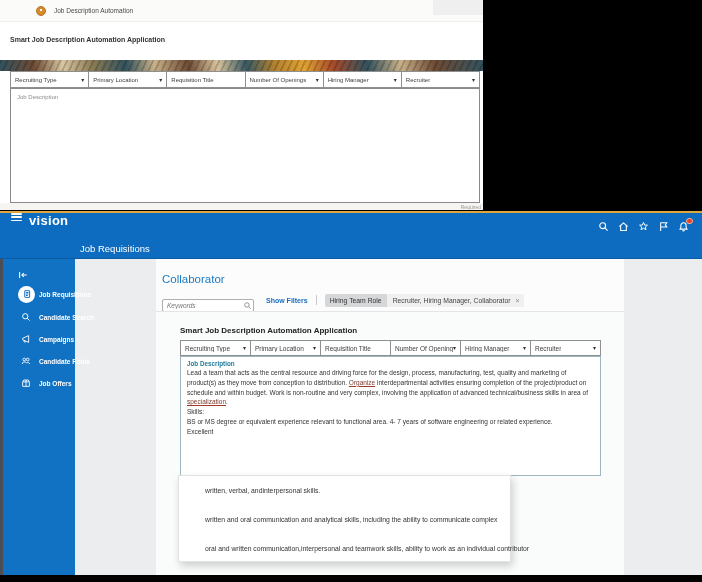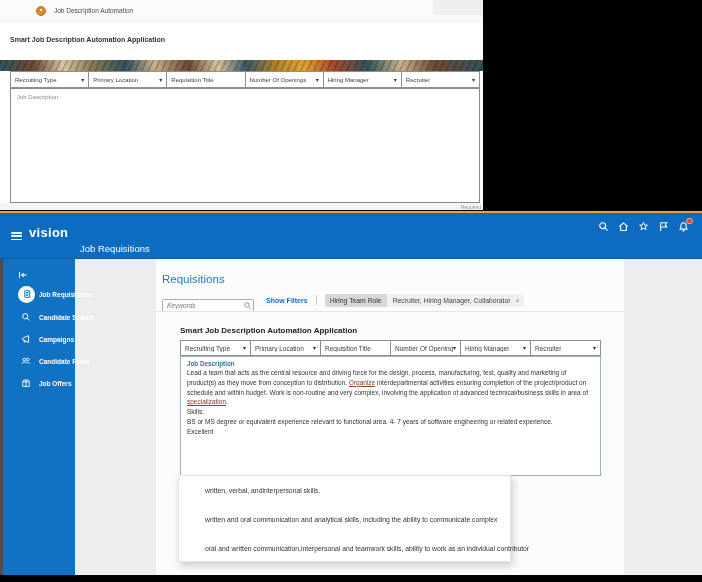--- a/index.html
+++ b/index.html
@@ -34,21 +34,21 @@
            display:flex; align-items:center; justify-content:space-between; padding:0 4px; min-width:0; }
   .field:first-child { border-left-width:1px; }
   .field .flabel { font-size:6px; color:#3d3d3d; white-space:nowrap; overflow:hidden; }
   .caret { font-size:6px; color:#333; line-height:1; }
   .caret::after { content:"▾"; }
 
   
   .main { position:absolute; left:0; top:211px; width:702px; height:364px; background:#ecedef; }
   .main-goldline { position:absolute; left:0; top:0; width:702px; height:2px; background:#dfa63e; }
   .main-header { position:absolute; left:0; top:2px; width:702px; height:27px; background:#0d6cc0;
-                 display:flex; align-items:flex-end; }
+                 display:flex; align-items:flex-start; }
   .hamburger { width:11px; height:8px; margin-left:11px; display:flex; flex-direction:column;
                justify-content:space-between; cursor:pointer; }
   .hamburger span { display:block; height:1.5px; background:#fff; border-radius:1px; }
   .brand { color:#fff; font-size:13px; font-weight:600; letter-spacing:.3px; margin-left:7px; }
   .header-icons { position:absolute; right:12px; top:0; height:27px; display:flex; align-items:center; gap:7px; }
   .hicon { width:13px; height:13px; position:relative; cursor:pointer; }
   .hicon svg { width:13px; height:13px; display:block; }
   .badge { position:absolute; right:-3px; top:-2px; width:7px; height:6px; border-radius:3px;
            background:#e8402a; border:1px solid #f2b090; }
   .main-subheader { position:absolute; left:0; top:29px; width:702px; height:19px; background:#0d6cc0;
@@ -262,21 +262,21 @@
             <svg viewBox="0 0 16 16" fill="none" stroke="#fff" stroke-width="1.2">
               <rect x="3.5" y="6.5" width="9" height="6" rx="0.5"></rect>
               <path d="M3.5 6.5 L5 4 H11 L12.5 6.5 M8 4 V12.5"></path>
             </svg>
           </span>
           <span class="nav-label">Job Offers</span>
         </div>
       </div>
 
       <div class="card">
-        <div class="req-heading">Requisitions</div>
+        <div class="req-heading">Collaborator</div>
 
         <div class="filter-row">
           <span class="kw-wrap">
             <input class="kw-input" type="text" placeholder="Keywords" style="">
             <span class="kw-icon">
               <svg viewBox="0 0 16 16" fill="none" stroke="#8a8a8a" stroke-width="1.6">
                 <circle cx="7" cy="7" r="4"></circle>
                   <line x1="10" y1="10" x2="13.5" y2="13.5"></line>
               </svg>
             </span>

